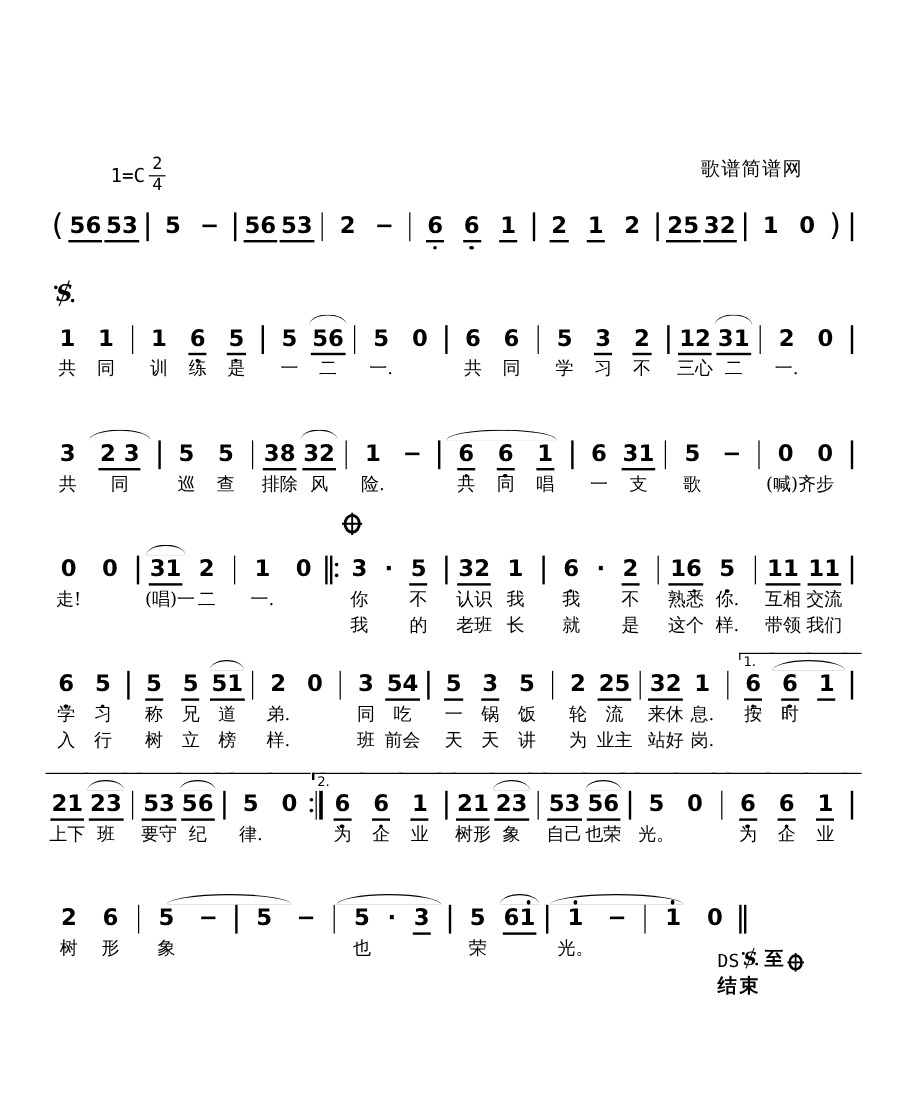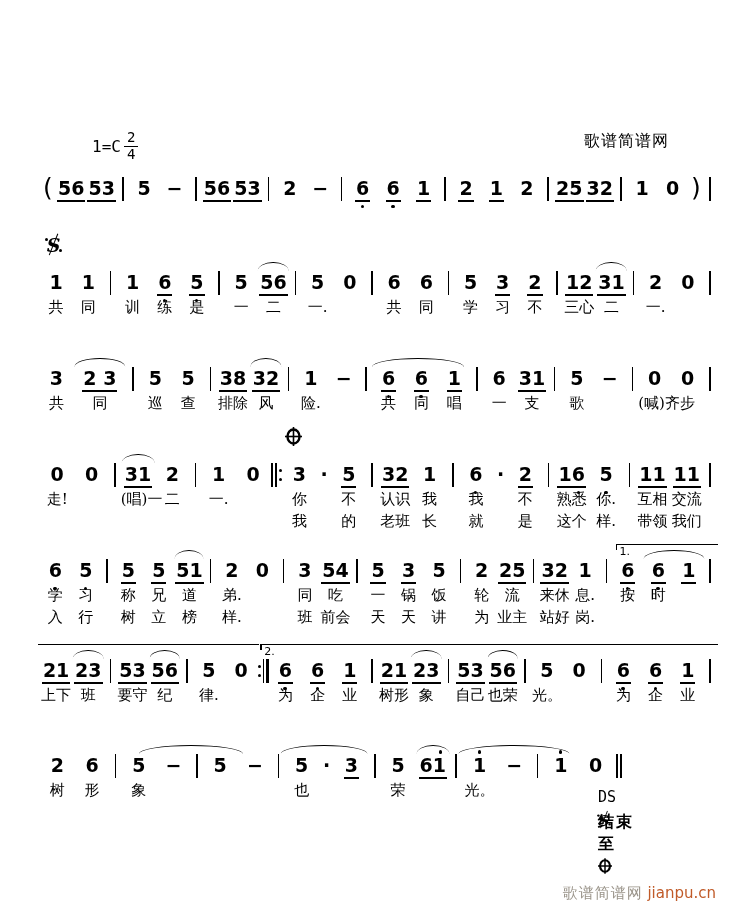--- a/index.html
+++ b/index.html
@@ -44,22 +44,22 @@
   .sg{position:relative;display:inline-block;width:15px;height:22px;
       font-family:"DejaVu Serif","Liberation Serif",serif;font-style:italic;font-weight:bold;
       font-size:19px;line-height:22px;text-align:center;}
   .sg .sl{position:absolute;left:7px;top:-1px;width:1.4px;height:23px;background:#000;
           transform:rotate(22deg);}
   .sg .d1,.sg .d2{position:absolute;width:3px;height:3px;border-radius:50%;background:#000;}
   .sg .d1{left:-1px;top:4px;} .sg .d2{right:-1px;bottom:4px;}
   .sg.small{transform:scale(.8);transform-origin:left center;}
   .segno-pos{position:absolute;left:46px;top:234px;}
   .coda-pos{position:absolute;left:285px;top:427px;}
-  .dsrow{position:absolute;left:598px;top:788px;display:flex;align-items:flex-start;gap:3px;
-         font-size:15px;flex-direction:column;}
+  .dsrow{position:absolute;left:598px;top:788px;display:flex;align-items:flex-end;gap:3px;
+         font-size:15px;}
   .ds-txt{font-family:"DejaVu Sans Mono","Liberation Mono",monospace;font-size:15px;}
   .to-txt{font-family:"DejaVu Serif","Liberation Serif",serif;font-weight:bold;font-size:16px;}
   .endlbl{position:absolute;left:598px;top:812px;font-weight:bold;font-size:16px;
           font-family:"DejaVu Serif","Liberation Serif",serif;letter-spacing:2px;}
   .watermark{position:absolute;right:38px;top:884px;font-size:15px;
              font-family:"DejaVu Serif","Liberation Serif",serif;}
   .wm-name{color:#9a948a;letter-spacing:1px;}
   .wm-url{color:#c05a28;font-family:"DejaVu Sans","Liberation Sans",sans-serif;}
 </style>
 </head>
@@ -1094,18 +1094,14 @@
     <span>
       <svg width="14" height="16" viewBox="0 0 17 19" style="display:block">
         <ellipse cx="8.5" cy="9.5" rx="6" ry="7" fill="none" stroke="#000" stroke-width="2.6"></ellipse>
         <line x1="8.5" y1="0" x2="8.5" y2="19" stroke="#000" stroke-width="1.8"></line>
         <line x1="0" y1="9.5" x2="17" y2="9.5" stroke="#000" stroke-width="1.8"></line>
       </svg>
     </span>
   </div>
   <div class="endlbl">结束</div>
 
-  <div class="watermark">
-    <span class="wm-name">歌谱简谱网</span>
-    <span class="wm-url">jianpu.cn</span>
-  </div>
 
 </div>
 
 </body></html>

